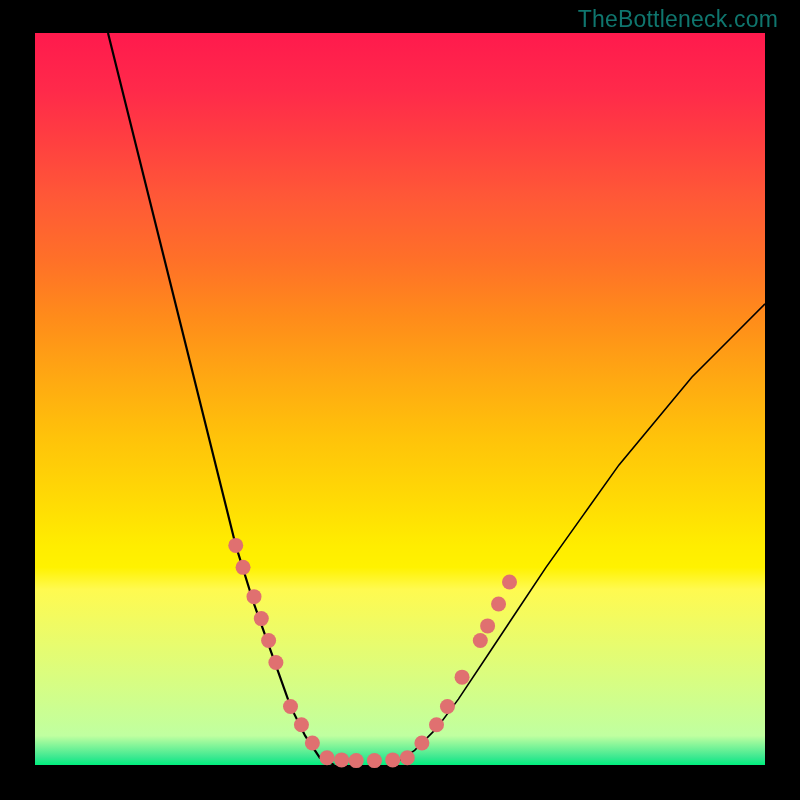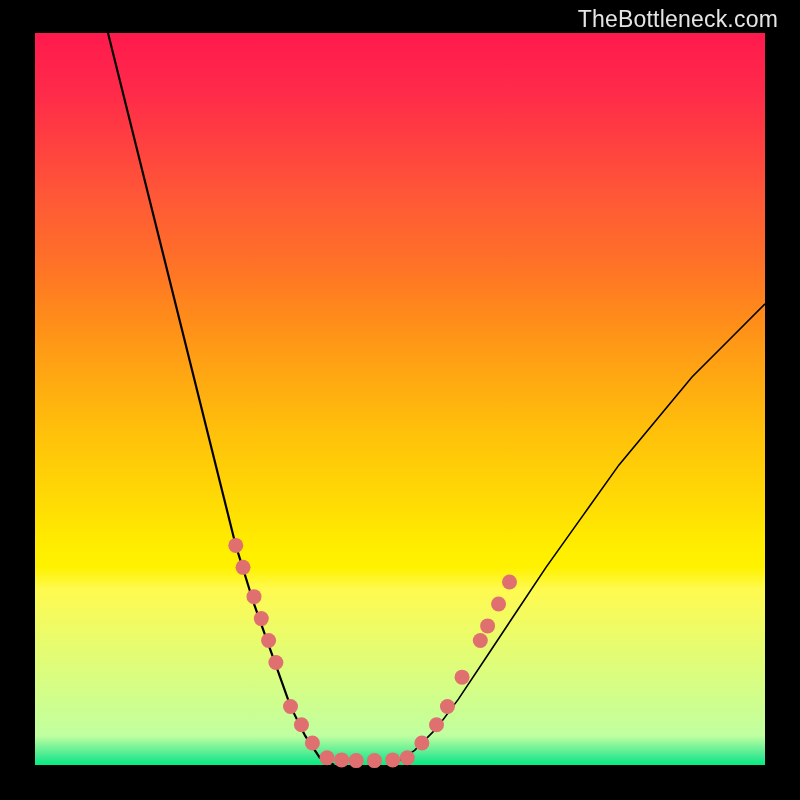--- a/index.html
+++ b/index.html
@@ -39,21 +39,21 @@
       #38e890 99%,
       #00ef7d 100%
     );
   }
   .watermark {
     position: absolute;
     top: 6px;
     right: 22px;
     font-family: Arial, Helvetica, sans-serif;
     font-size: 23px;
-    color: #e5e5e5;
+    color: #0f766e;
     font-weight: 400;
     letter-spacing: 0.2px;
   }
   svg.curves {
     position: absolute;
     left: 0;
     top: 0;
     width: 730px;
     height: 732px;
     overflow: visible;

